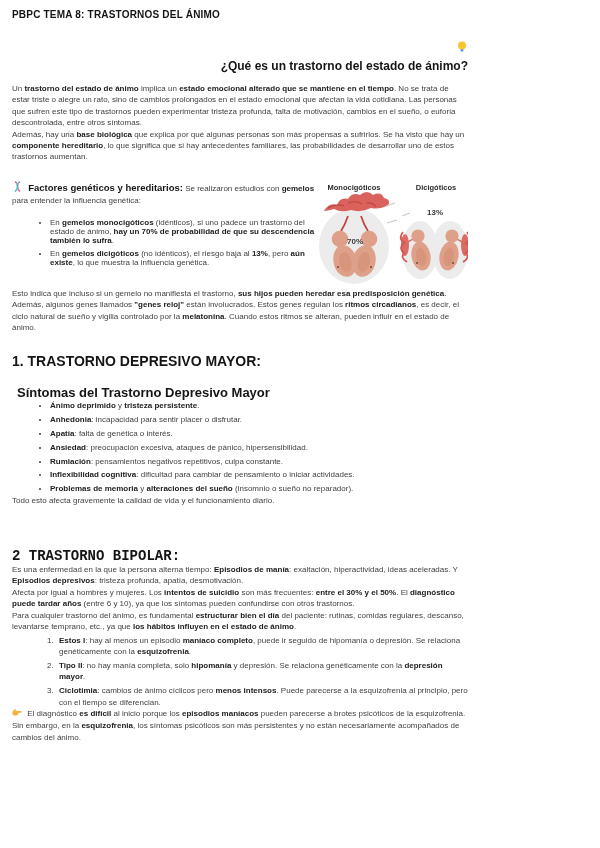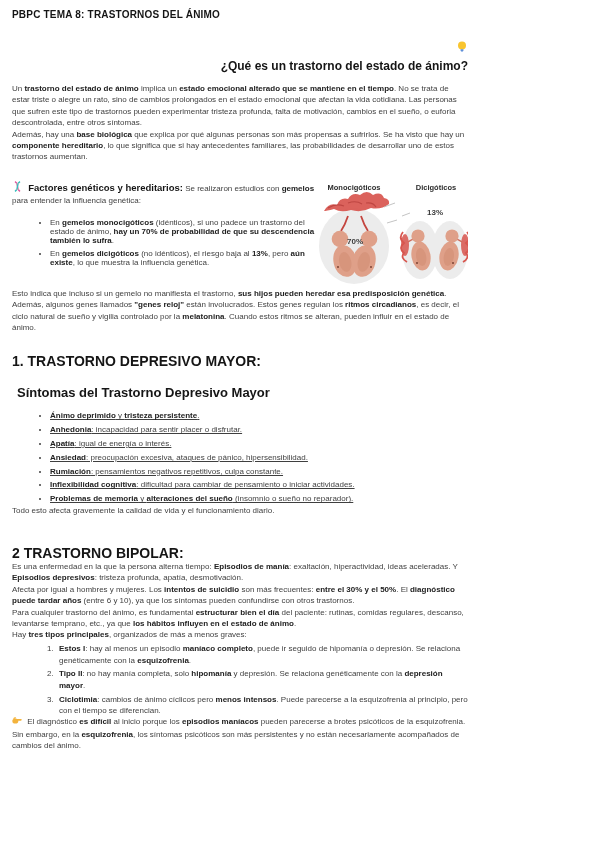--- a/index.html
+++ b/index.html
@@ -17,42 +17,42 @@
 
   .h-question {
     display: flex; align-items: flex-end; gap: 3px;
     font-size: 12px; font-weight: 700; color: #151515;
     margin-top: 21px;
     flex-direction: column;
   }
   .h-section { font-size: 14px; font-weight: 700; color: #151515; margin: 20px 0 0; }
   .h-sub { font-size: 13px; font-weight: 700; color: #151515; margin: 16px 0 0; }
   .indent { padding-left: 5px; }
-  .mt-big { margin-top: 29px; }
+  .mt-big { margin-top: 42px; font-family: Liberation Mono, monospace; }
 
   p.body { font-size: 8px; line-height: 11.4px; margin: 0; }
   .mt11 { margin-top: 11px; }
   .mt12 { margin-top: 12px; }
   .mt13 { margin-top: 13px; }
 
   .b { font-weight: 700; color: #222222; }
   .lead { font-weight: 700; font-size: 9.5px; color: #151515; }
 
   .gen-row { display: flex; margin-top: 18px; }
   .gen-left { width: 436px; }
   .gen-head { display: block; }
   .gen-head .dna { vertical-align: -1px; margin-right: 3px; }
   ul.bullets { margin: 11px 0 0; padding-left: 38px; list-style: disc; }
   ul.bullets li { font-size: 8px; line-height: 9px; margin-top: 4px; }
   ul.bullets li:first-child { margin-top: 0; }
 
   .gen-fig { width: 150px; margin-left: auto; padding-top: 1px; }
   .gen-fig svg { display: block; }
 
-  ul.symptoms { margin: 10px 0 0; padding-left: 38px; list-style: disc; text-decoration: underline; }
+  ul.symptoms { margin: 0 0 0; padding-left: 38px; list-style: disc; }
   ul.symptoms li { font-size: 8px; line-height: 11.4px; margin-top: 2.4px; }
   ul.symptoms li:first-child { margin-top: 0; }
 
   ol.types { margin: 1px 0 0; padding-left: 44px; }
   ol.types li { font-size: 8px; line-height: 11.4px; margin-top: 2.4px; padding-left: 3px; }
 
   .diag { display: block; }
   .diag .hand { vertical-align: -1px; margin-right: 3px; }
 
   .fig-label { font-size: 7.5px; font-weight: 700; fill: #2d2d2d; }
@@ -145,34 +145,33 @@
 
   <p class="body mt11"><span>Esto indica que incluso si un gemelo no manifiesta el trastorno, </span><span class="b">sus hijos pueden heredar esa predisposición genética</span><span>.</span></p>
   <p class="body mt11"><span>Además, algunos genes llamados </span><span class="b">"genes reloj"</span><span> están involucrados. Estos genes regulan los </span><span class="b">ritmos circadianos</span><span>, es decir, el ciclo natural de sueño y vigilia controlado por la </span><span class="b">melatonina</span><span>. Cuando estos ritmos se alteran, pueden influir en el estado de ánimo.</span></p>
 
   <h3 class="h-section">1. TRASTORNO DEPRESIVO MAYOR:</h3>
 
   <h4 class="h-sub indent">Síntomas del Trastorno Depresivo Mayor</h4>
   <ul class="symptoms">
     <li><span class="b">Ánimo deprimido</span><span> y </span><span class="b">tristeza persistente</span><span>.</span></li>
     <li><span class="b">Anhedonia</span><span>: incapacidad para sentir placer o disfrutar.</span></li>
-    <li><span class="b">Apatía</span><span>: igual de energía o interés.</span></li>
+    <li><span class="b">Apatía</span><span>: falta de genética o interés.</span></li>
     <li><span class="b">Ansiedad</span><span>: preocupación excesiva, ataques de pánico, hipersensibilidad.</span></li>
     <li><span class="b">Rumiación</span><span>: pensamientos negativos repetitivos, culpa constante.</span></li>
     <li><span class="b">Inflexibilidad cognitiva</span><span>: dificultad para cambiar de pensamiento o iniciar actividades.</span></li>
     <li><span class="b">Problemas de memoria</span><span> y </span><span class="b">alteraciones del sueño</span><span> (insomnio o sueño no reparador).</span></li>
   </ul>
   <p class="body mt11">Todo esto afecta gravemente la calidad de vida y el funcionamiento diario.</p>
 
   <h3 class="h-section mt-big">2  TRASTORNO BIPOLAR:</h3>
   <p class="body mt13"><span>Es una enfermedad en la que la persona alterna tiempo: </span><span class="b">Episodios de manía</span><span>: exaltación, hiperactividad, ideas aceleradas. Y </span><span class="b">Episodios depresivos</span><span>: tristeza profunda, apatía, desmotivación.</span></p>
   <p class="body mt11"><span>Afecta por igual a hombres y mujeres. Los </span><span class="b">intentos de suicidio</span><span> son más frecuentes: </span><span class="b">entre el 30% y el 50%</span><span>. El </span><span class="b">diagnóstico puede tardar años</span><span> (entre 6 y 10), ya que los síntomas pueden confundirse con otros trastornos.</span></p>
   <p class="body mt11"><span>Para cualquier trastorno del ánimo, es fundamental </span><span class="b">estructurar bien el día</span><span> del paciente: rutinas, comidas regulares, descanso, levantarse temprano, etc., ya que </span><span class="b">los hábitos influyen en el estado de ánimo</span><span>.</span></p>
 
-  <p class="body mt13"><span>Hay </span><span class="b">tres tipos principales</span><span>, organizados de más a menos graves:</span></p>
   <ol class="types">
     <li><span class="b">Estos I</span><span>: hay al menos un episodio </span><span class="b">maníaco completo</span><span>, puede ir seguido de hipomanía o depresión. Se relaciona genéticamente con la </span><span class="b">esquizofrenia</span><span>.</span></li>
     <li><span class="b">Tipo II</span><span>: no hay manía completa, solo </span><span class="b">hipomanía</span><span> y depresión. Se relaciona genéticamente con la </span><span class="b">depresión mayor</span><span>.</span></li>
     <li><span class="b">Ciclotimia</span><span>: cambios de ánimo cíclicos pero </span><span class="b">menos intensos</span><span>. Puede parecerse a la esquizofrenia al principio, pero con el tiempo se diferencian.</span></li>
   </ol>
 
   <p class="body mt13 diag">
     <span class="hand">
       <svg viewBox="0 0 12 10" width="10" height="9" aria-hidden="true">
         <rect x="4.5" y="3.1" width="7.2" height="2.1" rx="1" fill="#f3b33c"></rect>

